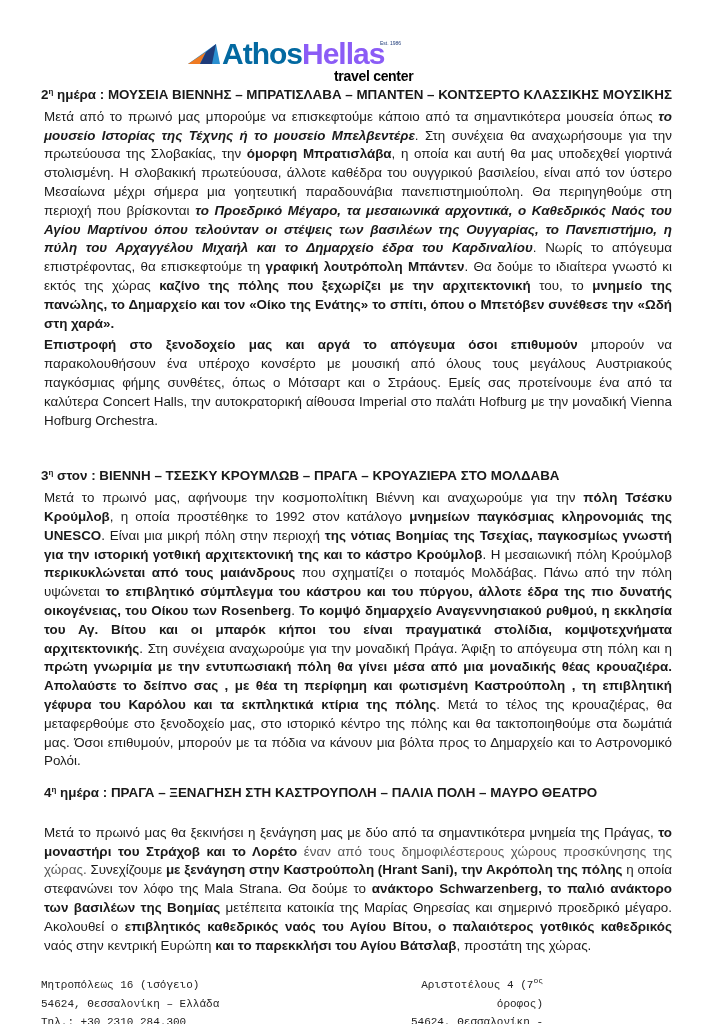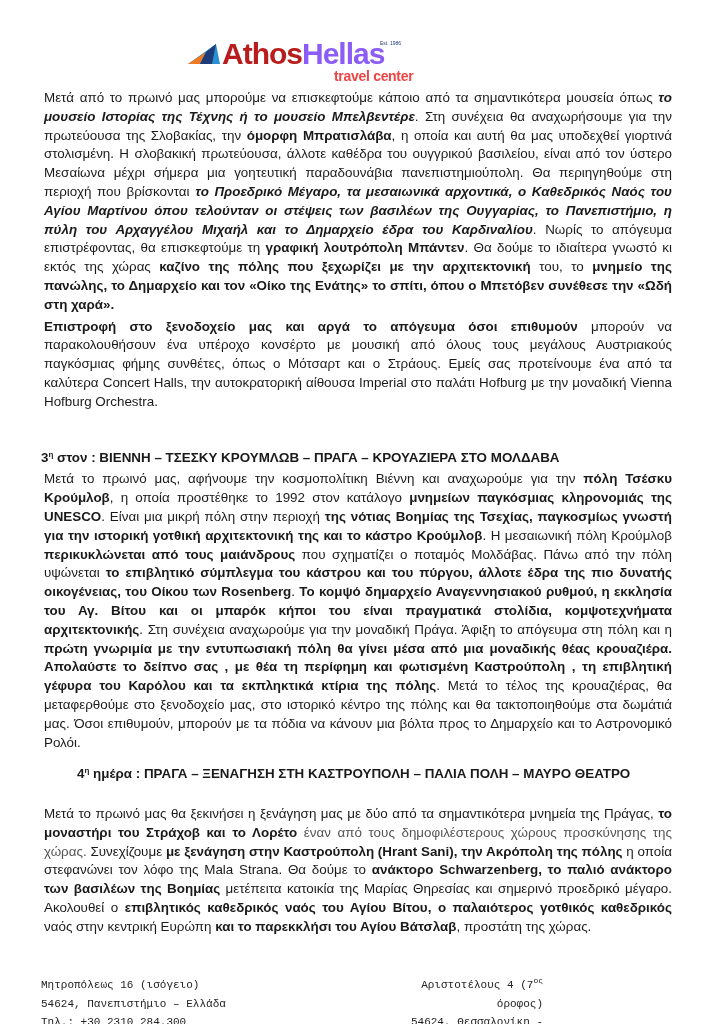--- a/index.html
+++ b/index.html
@@ -1,23 +1,23 @@
 <!DOCTYPE html>
 <html><head>
 <meta charset="utf-8">
 <style>
   html, body { margin:0; padding:0; background:#fff; }
   body { width:704px; height:1024px; position:relative; overflow:hidden; font-family:"Liberation Sans", sans-serif; color:#1a1a1a; }
   .logo { position:absolute; left:186px; top:36px; width:230px; height:48px; }
   .logo-mark { position:absolute; left:0; top:6px; width:36px; height:24px; }
   .logo-text { position:absolute; left:36px; top:0px; font-weight:bold; font-size:30px; letter-spacing:-1px; line-height:36px; }
-  .logo-athos { color:#b91c1c; }
+  .logo-athos { color:#0369a1; }
   .logo-hellas { color:#8b5cf6; }
   .logo-est { position:absolute; left:194px; top:4px; font-size:5px; color:#1f3c7a; }
-  .logo-sub { position:absolute; left:148px; top:32px; font-size:14px; font-weight:bold; color:#ef4444; letter-spacing:-0.3px; }
+  .logo-sub { position:absolute; left:148px; top:32px; font-size:14px; font-weight:bold; color:#000000; letter-spacing:-0.3px; }
   .content { position:absolute; left:41px; top:86px; width:634px; font-size:13.4px; line-height:18.8px; text-align:justify; }
   .para { margin:3px; }
   .day-title { font-weight:bold; margin:0; }
   .gap1 { height:34px; }
   .gap2 { height:18px; }
   .gap3 { height:10px; }
   b, .b { font-weight:bold; }
   .bi { font-weight:bold; font-style:italic; }
   .grey { color:#555; }
   sup { font-size:8px; vertical-align:super; line-height:0; }
@@ -34,38 +34,39 @@
     <polygon points="2,22 30,2 34,22" fill="#2a8fd0"></polygon>
     <polygon points="2,22 20,10 14,22" fill="#ef7a22"></polygon>
     <polygon points="14,22 20,10 30,2 26,22" fill="#1f3c7a"></polygon>
   </svg>
   <div class="logo-text"><span class="logo-athos">Athos</span><span class="logo-hellas">Hellas</span></div>
   <div class="logo-est">Est. 1986</div>
   <div class="logo-sub">travel center</div>
 </div>
 
 <div class="content">
+  <p class="day-title"><span>2</span><sup>η</sup><span> ημέρα : ΜΟΥΣΕΙΑ ΒΙΕΝΝΗΣ – ΜΠΡΑΤΙΣΛΑΒΑ – ΜΠΑΝΤΕΝ – ΚΟΝΤΣΕΡΤΟ ΚΛΑΣΣΙΚΗΣ ΜΟΥΣΙΚΗΣ</span></p>
   <p class="para"><span>Μετά από το πρωινό μας μπορούμε να επισκεφτούμε κάποιο από τα σημαντικότερα μουσεία όπως </span><span class="bi">το μουσείο Ιστορίας της Τέχνης ή  το μουσείο Μπελβεντέρε</span><span>. Στη συνέχεια θα αναχωρήσουμε για την πρωτεύουσα της Σλοβακίας, την </span><span class="b">όμορφη Μπρατισλάβα</span><span>, η οποία και αυτή θα μας υποδεχθεί γιορτινά στολισμένη. Η σλοβακική πρωτεύουσα, άλλοτε καθέδρα του ουγγρικού βασιλείου, είναι από τον ύστερο Μεσαίωνα μέχρι σήμερα μια γοητευτική παραδουνάβια πανεπιστημιούπολη. Θα περιηγηθούμε στη περιοχή που βρίσκονται </span><span class="bi">το Προεδρικό Μέγαρο, τα μεσαιωνικά αρχοντικά, ο Καθεδρικός Ναός του Αγίου Μαρτίνου όπου τελούνταν οι στέψεις των βασιλέων της Ουγγαρίας, το Πανεπιστήμιο, η πύλη του Αρχαγγέλου Μιχαήλ και το Δημαρχείο έδρα του Καρδιναλίου</span><span>. Νωρίς το απόγευμα επιστρέφοντας, θα επισκεφτούμε τη </span><span class="b">γραφική λουτρόπολη Μπάντεν</span><span>. Θα δούμε το ιδιαίτερα γνωστό κι εκτός της χώρας </span><span class="b">καζίνο της πόλης που ξεχωρίζει με την αρχιτεκτονική</span><span> του, το </span><span class="b">μνημείο της πανώλης, το Δημαρχείο και τον «Οίκο της Ενάτης» το σπίτι, όπου ο Μπετόβεν συνέθεσε την «Ωδή στη χαρά».</span></p>
   <p class="para"><span class="b">Επιστροφή στο ξενοδοχείο μας και αργά το απόγευμα όσοι επιθυμούν</span><span> μπορούν να παρακολουθήσουν ένα υπέροχο κονσέρτο με μουσική από όλους τους μεγάλους Αυστριακούς παγκόσμιας φήμης συνθέτες, όπως ο Μότσαρτ και ο Στράους. Εμείς σας προτείνουμε ένα από τα καλύτερα Concert Halls, την αυτοκρατορική αίθουσα Imperial στο παλάτι Hofburg με την μοναδική Vienna Hofburg Orchestra.</span></p>
 
   <div class="gap1"></div>
 
   <p class="day-title"><span>3</span><sup>η</sup><span> στον : ΒΙΕΝΝΗ – ΤΣΕΣΚΥ ΚΡΟΥΜΛΩΒ – ΠΡΑΓΑ – ΚΡΟΥΑΖΙΕΡΑ ΣΤΟ ΜΟΛΔΑΒΑ</span></p>
   <p class="para"><span>Μετά το πρωινό μας, αφήνουμε την κοσμοπολίτικη Βιέννη και αναχωρούμε για την </span><span class="b">πόλη Τσέσκυ Κρούμλοβ</span><span>, η οποία προστέθηκε το 1992 στον κατάλογο </span><span class="b">μνημείων παγκόσμιας κληρονομιάς της UNESCO</span><span>. Είναι μια μικρή πόλη στην περιοχή </span><span class="b">της νότιας Βοημίας της Τσεχίας, παγκοσμίως γνωστή για την ιστορική γοτθική αρχιτεκτονική της και το κάστρο Κρούμλοβ</span><span>. Η μεσαιωνική πόλη Κρούμλοβ </span><span class="b">περικυκλώνεται από τους μαιάνδρους</span><span> που σχηματίζει ο ποταμός Μολδάβας. Πάνω από την πόλη υψώνεται </span><span class="b">το επιβλητικό σύμπλεγμα του κάστρου και του πύργου, άλλοτε έδρα της πιο δυνατής οικογένειας, του Οίκου των Rosenberg</span><span>. </span><span class="b">Το κομψό δημαρχείο Αναγεννησιακού ρυθμού, η εκκλησία του Αγ. Βίτου και οι μπαρόκ κήποι του είναι πραγματικά στολίδια, κομψοτεχνήματα αρχιτεκτονικής</span><span>. Στη συνέχεια αναχωρούμε για την μοναδική Πράγα. Άφιξη το απόγευμα στη πόλη και η </span><span class="b">πρώτη γνωριμία με την εντυπωσιακή πόλη θα γίνει μέσα από μια μοναδικής θέας κρουαζιέρα. Απολαύστε το δείπνο σας , με θέα τη περίφημη και φωτισμένη Καστρούπολη , τη επιβλητική γέφυρα του Καρόλου και τα εκπληκτικά κτίρια της πόλης</span><span>. Μετά το τέλος της κρουαζιέρας, θα μεταφερθούμε στο ξενοδοχείο μας, στο ιστορικό κέντρο της πόλης και θα τακτοποιηθούμε στα δωμάτιά μας. Όσοι επιθυμούν, μπορούν με τα πόδια να κάνουν μια βόλτα προς το Δημαρχείο και το Αστρονομικό Ρολόι.</span></p>
 
   <div class="gap3"></div>
 
-  <p class="day-title" style="padding-left:3px;margin-left:33px;"><span>4</span><sup>η</sup><span> ημέρα : ΠΡΑΓΑ – ΞΕΝΑΓΗΣΗ ΣΤΗ ΚΑΣΤΡΟΥΠΟΛΗ – ΠΑΛΙΑ ΠΟΛΗ – ΜΑΥΡΟ ΘΕΑΤΡΟ</span></p>
+  <p class="day-title" style="padding-left:3px;"><span>4</span><sup>η</sup><span> ημέρα : ΠΡΑΓΑ – ΞΕΝΑΓΗΣΗ ΣΤΗ ΚΑΣΤΡΟΥΠΟΛΗ – ΠΑΛΙΑ ΠΟΛΗ – ΜΑΥΡΟ ΘΕΑΤΡΟ</span></p>
   <div class="gap2"></div>
   <p class="para"><span>Μετά το πρωινό μας θα ξεκινήσει η ξενάγηση μας με δύο από τα σημαντικότερα μνημεία της Πράγας, </span><span class="b">το μοναστήρι του Στράχοβ και το Λορέτο</span><span class="grey"> έναν από τους δημοφιλέστερους χώρους προσκύνησης της χώρας.</span><span>  Συνεχίζουμε </span><span class="b">με ξενάγηση στην Καστρούπολη (Hrant Sani), την Ακρόπολη της πόλης</span><span> η οποία στεφανώνει τον λόφο της Mala Strana. Θα δούμε το </span><span class="b">ανάκτορο Schwarzenberg, το παλιό ανάκτορο των βασιλέων της Βοημίας</span><span> μετέπειτα κατοικία της Μαρίας Θηρεσίας και σημερινό προεδρικό μέγαρο. Ακολουθεί ο </span><span class="b">επιβλητικός καθεδρικός ναός του Αγίου Βίτου, ο παλαιότερος γοτθικός καθεδρικός</span><span> ναός στην κεντρική Ευρώπη </span><span class="b">και το παρεκκλήσι του Αγίου Βάτσλαβ</span><span>, προστάτη της χώρας.</span></p>
 </div>
 
 <div class="footer footer-left">
   <div>Μητροπόλεως 16 (ισόγειο)</div>
-  <div>54624, Πανεπιστήμιο – Ελλάδα</div>
+  <div>54624, Θεσσαλονίκη – Ελλάδα</div>
   <div>Τηλ.: +30 2310 284.300</div>
   <div><span>Email: </span><a>info@athoshellas.gr</a></div>
 </div>
 
 <div class="footer footer-right">
   <div><span>Αριστοτέλους 4 (7</span><sup>ος</sup><span> όροφος)</span></div>
   <div>54624, Θεσσαλονίκη - Ελλάδα</div>
   <div>Τηλ.: +30 2310 284.300</div>
 
 </div>

